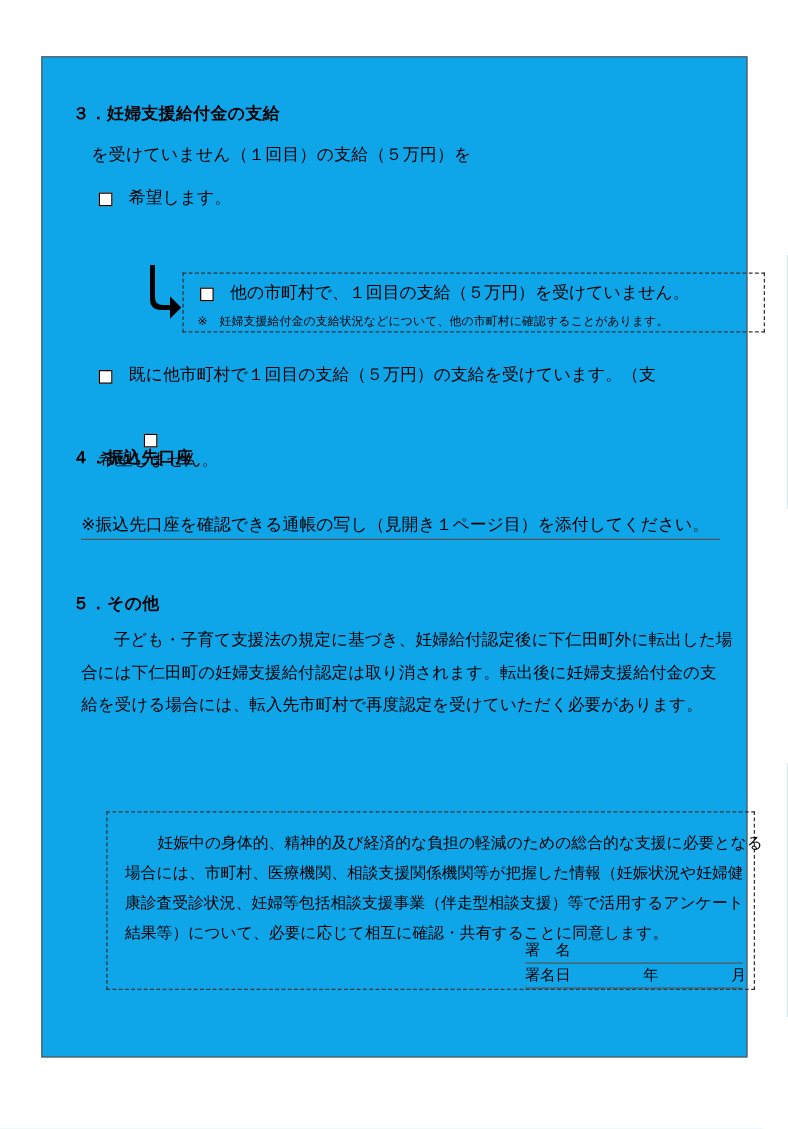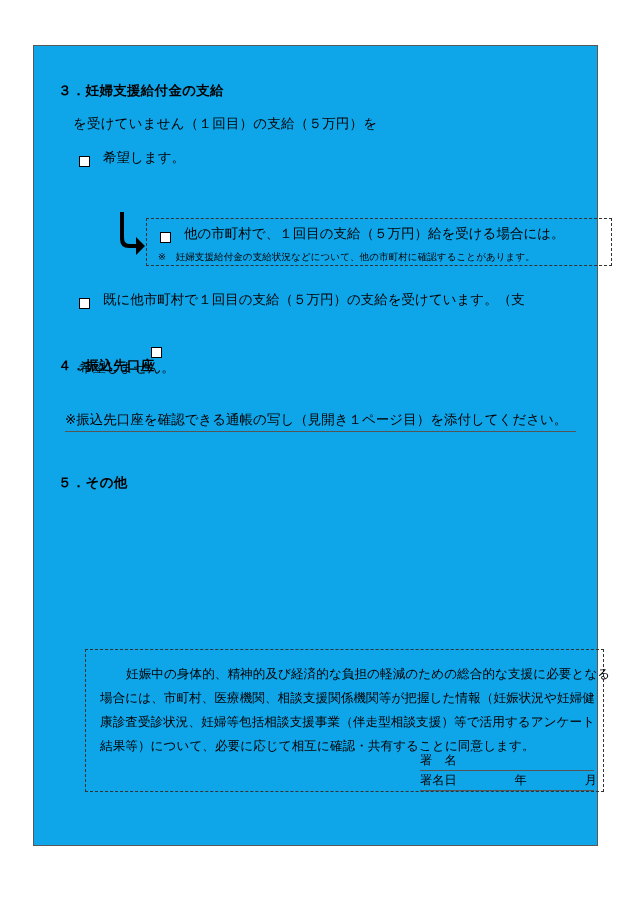--- a/index.html
+++ b/index.html
@@ -57,21 +57,21 @@
     position: absolute;
     font-size: 9.5px;
     white-space: nowrap;
     letter-spacing: 0.1px;
   }
 
   
   .check-row {
     position: absolute;
     display: flex;
-    align-items: flex-end;
+    align-items: center;
     font-size: 13.5px;
     white-space: nowrap;
   }
   .checkbox-glyph {
     display: inline-block;
     width: 11px;
     height: 11px;
     border: 1.2px solid #000;
     box-sizing: border-box;
     margin-top: 4px;
@@ -190,21 +190,21 @@
     <div class="hook-arrow">
       <svg width="26" height="44" viewBox="0 0 26 44" xmlns="http://www.w3.org/2000/svg">
         <path d="M4 0 L4 26 Q4 32 10 32 L16 32 L16 25 L25 34 L16 43 L16 36 L9 36 Q0 36 0 27 L0 0 Z" fill="#000000"></path>
       </svg>
     </div>
 
     <div class="dashed-box-inner"></div>
 
     <div class="check-row" style="left:126px; top:178px;">
       <span class="checkbox-glyph"></span>
-      <span class="check-label">他の市町村で、１回目の支給（５万円）給を受ける場合には。</span>
+      <span class="check-label">他の市町村で、１回目の支給（５万円）を受けていません。</span>
     </div>
 
     <div class="small-note" style="left:124px; top:205px;">※　妊婦支援給付金の支給状況などについて、他の市町村に確認することがあります。</div>
 
     <div class="check-row" style="left:45px; top:244px;">
       <span class="checkbox-glyph"></span>
       <span class="check-label">既に他市町村で１回目の支給（５万円）の支給を受けています。（支</span>
     </div>
 
 
@@ -212,20 +212,25 @@
       <span class="checkbox-glyph"></span>
       <span class="check-label">希望しません。</span>
     </div>
 
     <div class="sec-heading" style="left:24px; top:311px;">４．振込先口座</div>
 
     <div class="underline-note" style="left:31px; top:336px; width:511px;">※振込先口座を確認できる通帳の写し（見開き１ページ目）を添付してください。</div>
 
     <div class="sec-heading" style="left:24px; top:428px;text-align:center;">５．その他</div>
 
+    <div class="para-block" style="left:31px; top:453px; width:508px;">
+      <p class="indent1">子ども・子育て支援法の規定に基づき、妊婦給付認定後に下仁田町外に転出した場</p>
+      <p>合には下仁田町の妊婦支援給付認定は取り消されます。転出後に妊婦支援給付金の支</p>
+      <p>給を受ける場合には、転入先市町村で再度認定を受けていただく必要があります。</p>
+    </div>
 
     <div class="consent-box">
       <div class="consent-text">
         <p class="indent1">妊娠中の身体的、精神的及び経済的な負担の軽減のための総合的な支援に必要となる</p>
         <p>場合には、市町村、医療機関、相談支援関係機関等が把握した情報（妊娠状況や妊婦健</p>
         <p>康診査受診状況、妊婦等包括相談支援事業（伴走型相談支援）等で活用するアンケート</p>
         <p>結果等）について、必要に応じて相互に確認・共有することに同意します。</p>
       </div>
 
       <div class="sig-area">

